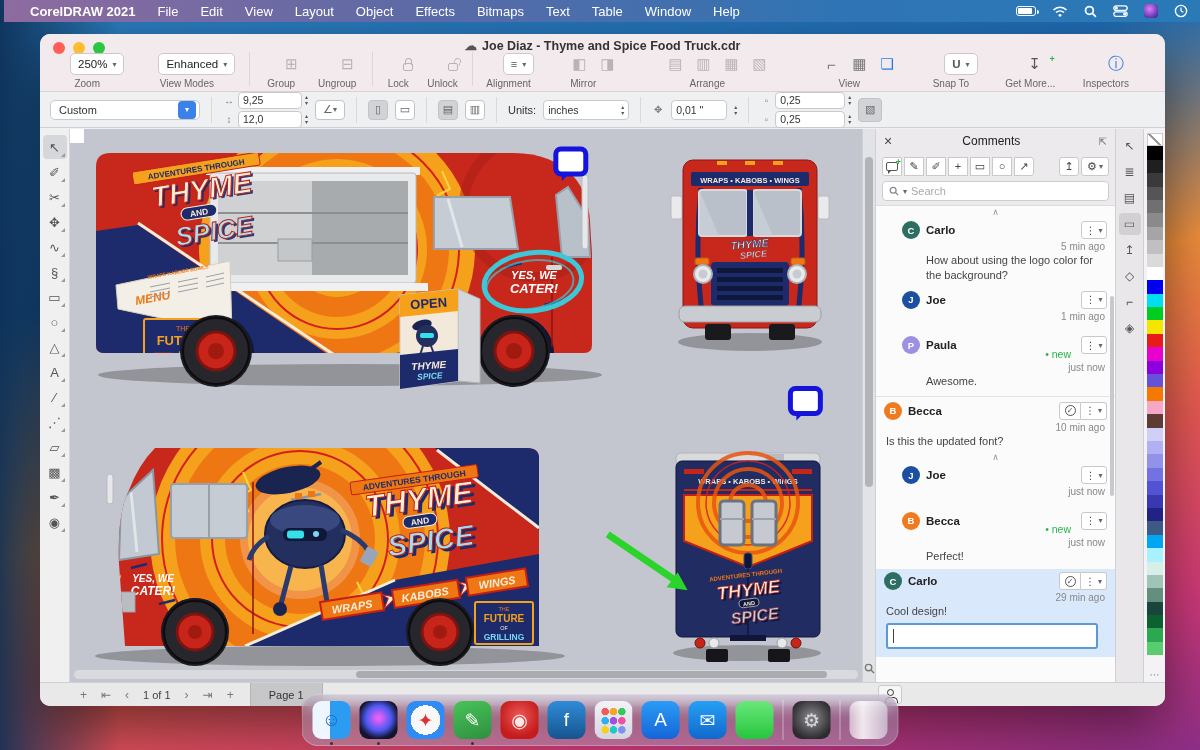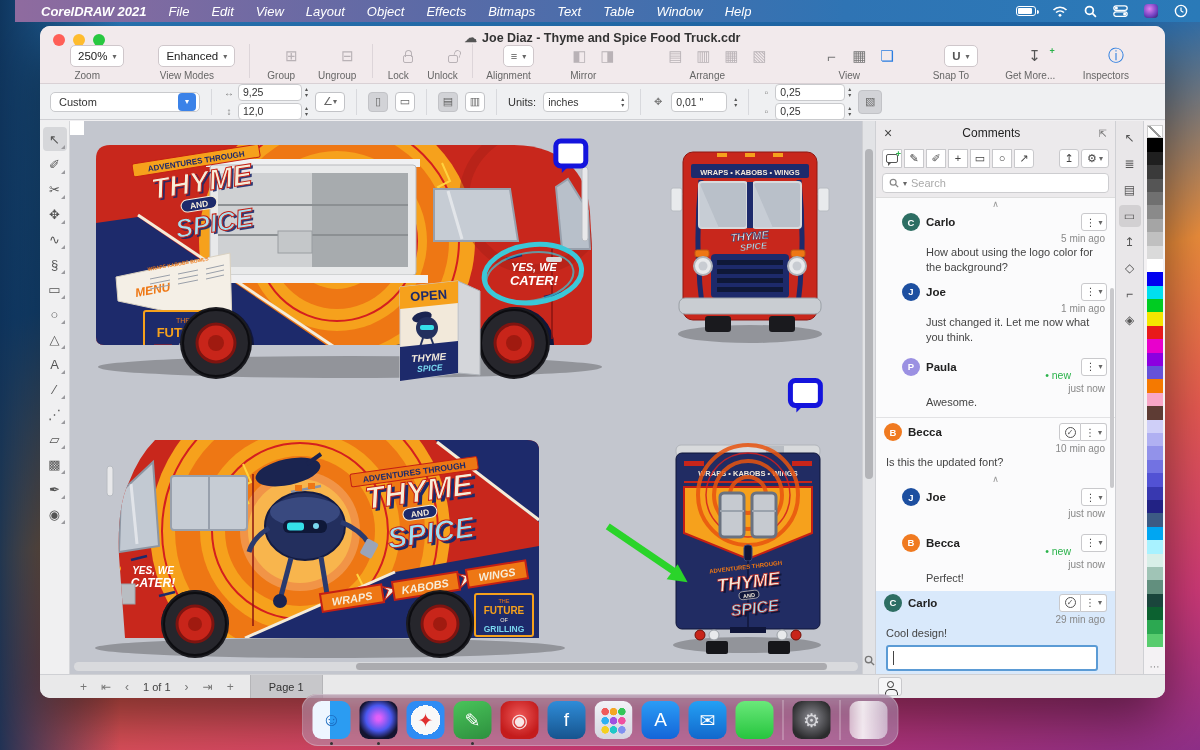--- a/index.html
+++ b/index.html
@@ -4,34 +4,34 @@
 <style>
   * { margin:0; padding:0; box-sizing:border-box; }
   html,body { width:1200px; height:750px; overflow:hidden; font-family:"Liberation Sans", sans-serif; }
   body {
     background:
       linear-gradient(90deg, rgba(13,47,85,.9) 0%, rgba(13,47,85,0) 10%),
       linear-gradient(165deg, #2d7fc0 0%, #1f6ab0 30%, #ef8f3c 52%, #e85a52 68%, #cf3a78 85%, #8e2f88 100%);
     position:relative;
   }
   
-  .menubar { position:absolute; top:0; left:15px; right:0; height:22px;
+  .menubar { position:absolute; top:0; left:4px; right:0; height:22px;
     background:linear-gradient(90deg,#8f6b9f,#5b6aa6 35%,#2f74b4 70%,#2a7ab8);
-    display:flex; align-items:center; color:#fff; font-size:13px; padding:0 12px; z-index:50;font-style:italic; }
+    display:flex; align-items:center; color:#fff; font-size:13px; padding:0 12px; z-index:50; }
   .menubar .apple { font-size:14px; margin-right:14px; }
   .menubar .appname { font-weight:bold; margin-right:4px; }
   .menubar .menus { display:flex; gap:22px; margin-left:18px; }
   .menubar .menus span { cursor:default; }
   .menubar .status { margin-left:auto; display:flex; gap:16px; align-items:center; }
   .batt { width:20px; height:10px; border:1.5px solid #fff; border-radius:3px; position:relative; }
   .batt::before { content:""; position:absolute; left:1px; top:1px; bottom:1px; width:80%; background:#fff; border-radius:1px; }
   .batt::after { content:""; position:absolute; right:-4px; top:2.5px; width:2px; height:4px; background:#fff; border-radius:0 2px 2px 0; }
   .assist-dot { width:14px; height:14px; border-radius:4px; background:radial-gradient(circle at 40% 35%, #e080f0, #7040c0 60%, #302060); }
   
-  .window { position:absolute; left:40px; top:26px; width:1125px; height:672px;
+  .window { position:absolute; left:40px; top:34px; width:1125px; height:672px;
     border-radius:10px; overflow:hidden; background:#f0eff1; box-shadow:0 22px 55px rgba(0,0,0,.5); }
   .header { position:relative; height:58px; background:#f2eaec; border-bottom:1px solid #d9d1d5; }
   .lights { position:absolute; left:13px; top:8px; display:flex; gap:8px; }
   .lights span { width:12px; height:12px; border-radius:50%; }
   .doc-title { position:absolute; top:4px; left:0; right:0; text-align:center; font-size:12.5px; font-weight:bold; color:#333; }
   .doc-title .cloud { color:#555; margin-right:5px; }
   .tb-row { position:absolute; left:10px; top:18px; right:10px; height:40px; display:flex; align-items:flex-start; }
   .tb-group { display:flex; flex-direction:column; align-items:center; margin-right:14px; }
   .tb-controls { height:24px; display:flex; align-items:center; gap:6px;margin-left:20px; }
   .tb-label { font-size:10px; color:#666; margin-top:2px; white-space:nowrap; }
@@ -809,21 +809,20 @@
         <div class="comment indent">
           <div class="c-head">
             <span class="avatar" style="background: rgb(29, 79, 160);">J</span>
             <span class="c-author">Joe</span>
             <span class="menu-btn">
                 <span class="dots">⋮</span>
                 <span class="chev">▾</span>
               </span>
           </div>
           <div class="c-time">1 min ago</div>
-          <div class="c-text">Just changed it. Let me now what you think.</div>
         </div>
 
         <div class="comment indent">
           <div class="c-head">
             <span class="avatar" style="background: rgb(155, 144, 226);">P</span>
             <span class="c-author">Paula</span>
             <span class="new-badge">new</span>
             <span class="menu-btn">
                 <span class="dots">⋮</span>
                 <span class="chev">▾</span>

